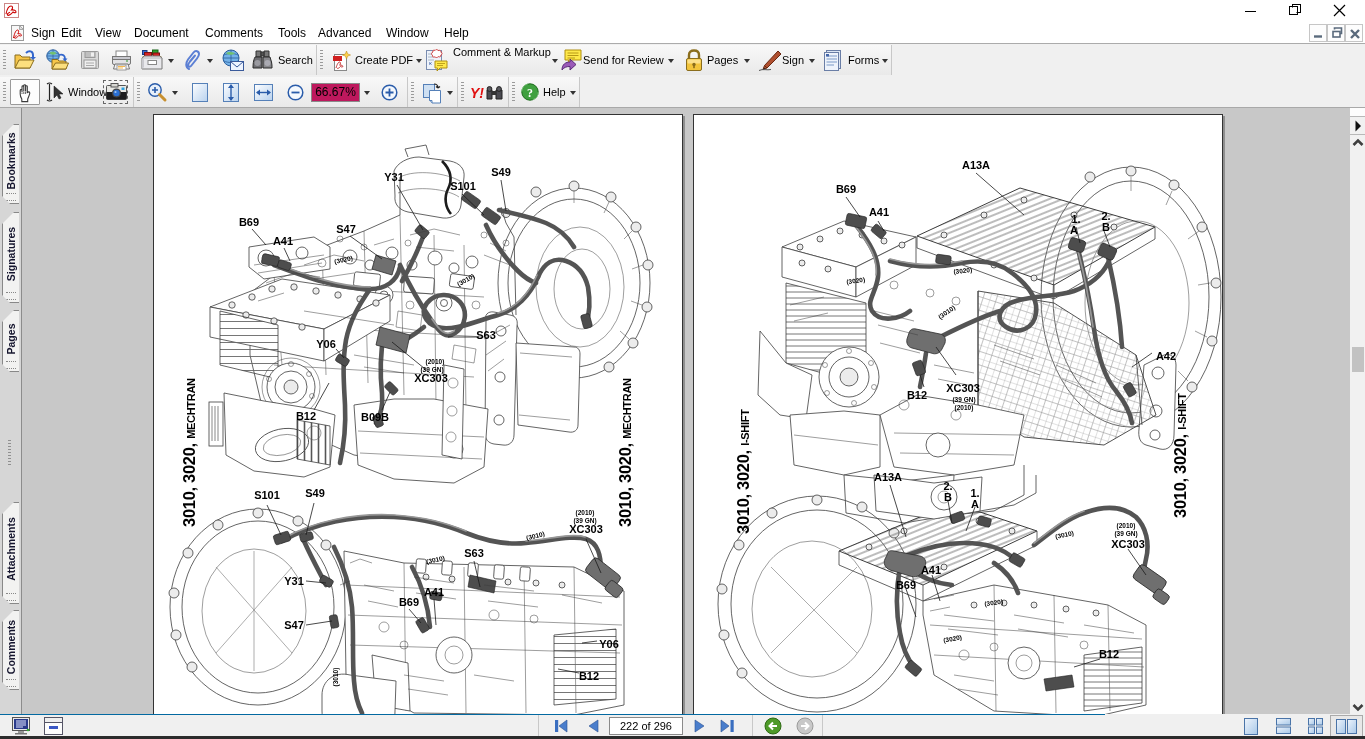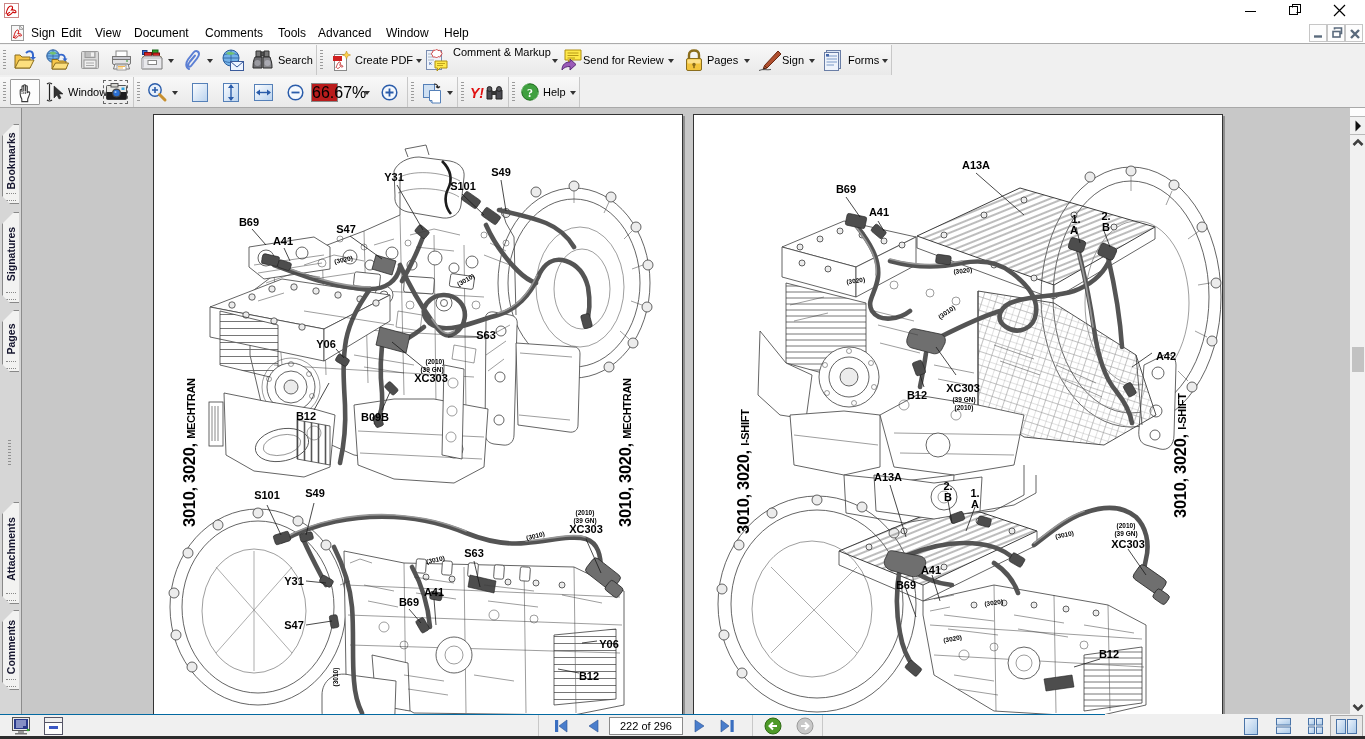--- a/index.html
+++ b/index.html
@@ -268,21 +268,21 @@
       <rect x="1.5" y="2.5" width="18" height="16" fill="url(#gpg)" stroke="#5580b8"></rect>
       <path d="M4 10.5 L17 10.5" stroke="#2a5caa" stroke-width="1.4"></path>
       <path d="M3 10.5 L7 7.5 L7 13.5 Z M18 10.5 L14 7.5 L14 13.5 Z" fill="#2a5caa"></path>
     </svg>
 
     <svg style="position:absolute;left:287px;top:7px" width="17" height="17" viewBox="0 0 17 17">
       <circle cx="8.5" cy="8.5" r="7.3" fill="#f4f8fd" stroke="#2a5caa" stroke-width="1.5"></circle>
       <path d="M4.5 8.5 L12.5 8.5" stroke="#2a5caa" stroke-width="1.8"></path>
     </svg>
 
-    <div style="position:absolute;left:311px;top:6px;width:27px;height:19px;background:#b91c1c;border:1px solid #8a8a8a;font-size:16px;color:#000;text-align:center;line-height:17px">66.67%</div>
+    <div style="position:absolute;left:311px;top:6px;width:49px;height:19px;background:#be185d;border:1px solid #8a8a8a;font-size:12px;color:#000;text-align:center;line-height:17px">66.67%</div>
     <span class="dd" style="position:absolute;left:364px;top:14px"></span>
 
     <svg style="position:absolute;left:381px;top:7px" width="17" height="17" viewBox="0 0 17 17">
       <circle cx="8.5" cy="8.5" r="7.3" fill="#f4f8fd" stroke="#2a5caa" stroke-width="1.5"></circle>
       <path d="M4.5 8.5 L12.5 8.5 M8.5 4.5 L8.5 12.5" stroke="#2a5caa" stroke-width="1.8"></path>
     </svg>
 
     <svg style="position:absolute;left:421px;top:5px" width="22" height="22" viewBox="0 0 22 22">
       <rect x="2.5" y="2.5" width="11" height="13" fill="#cfe0f2" stroke="#5580b8"></rect>
       <path d="M8.5 8.5 L19.5 8.5 L19.5 21 L11 21 L8.5 18.5 Z" fill="#fff" stroke="#5580b8"></path>

